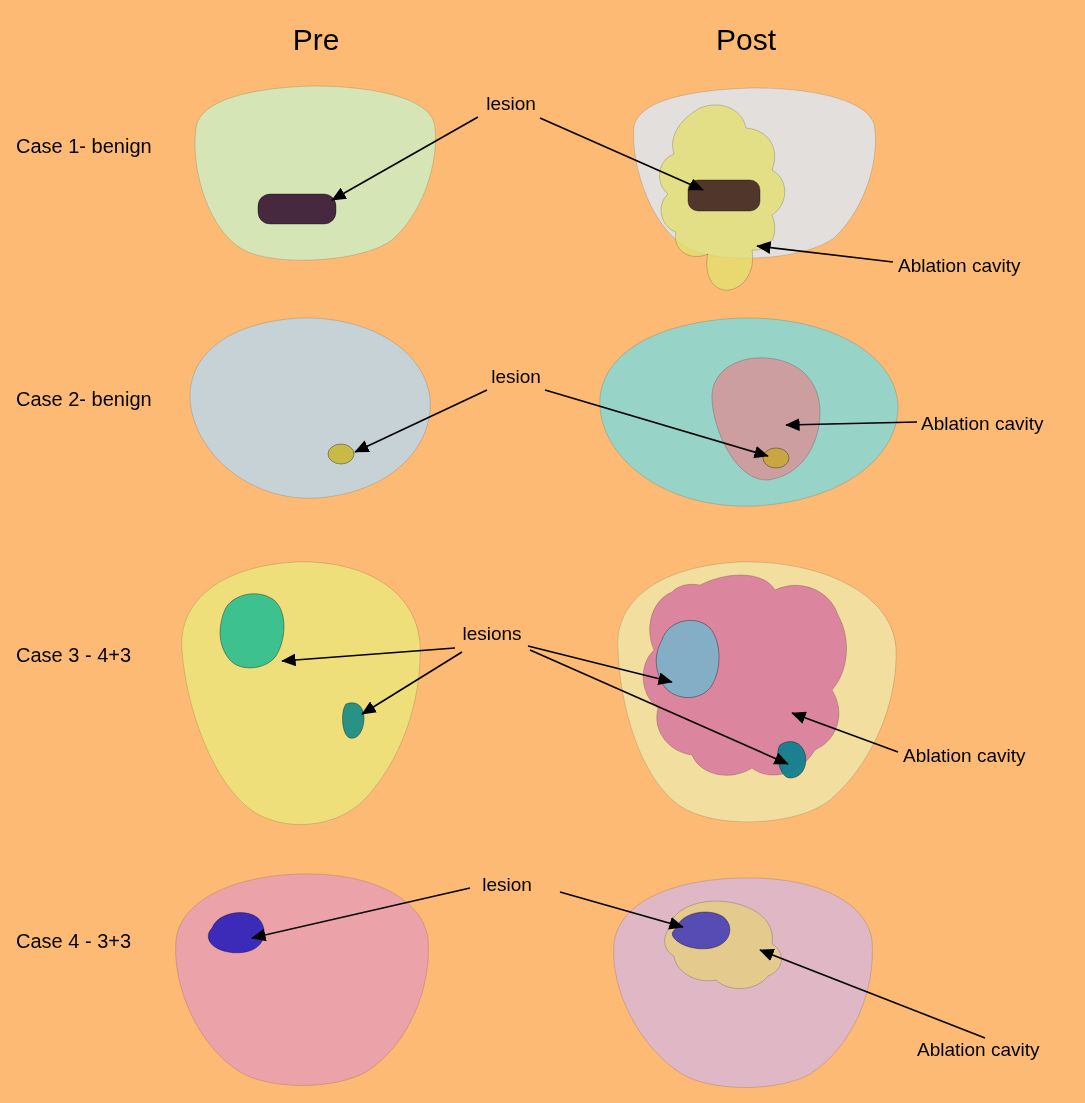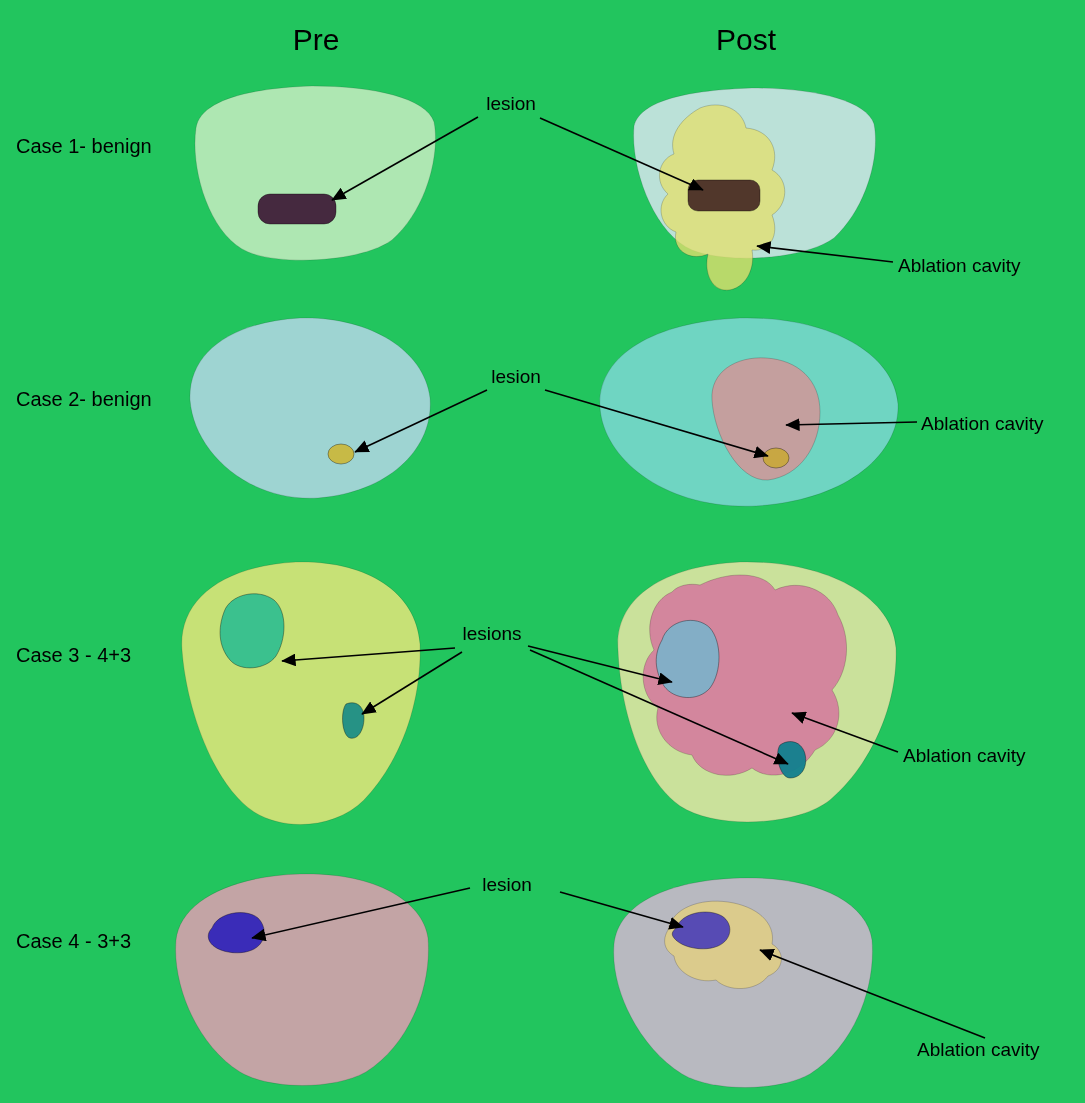--- a/index.html
+++ b/index.html
@@ -5,21 +5,21 @@
   html, body {
     margin: 0;
     padding: 0;
     background: #ffffff;
     font-family: "Liberation Sans", sans-serif;
   }
   .figure-wrap {
     width: 1085px;
     height: 1103px;
     position: relative;
-    background: #22c55e;
+    background: #fdba74;
   }
   svg { display: block; }
   text {
     font-family: "Liberation Sans", sans-serif;
     fill: #000000;
   }
   .col-header { font-size: 30px; }
   .case-label { font-size: 20px; }
   .anno-label { font-size: 19px; }
   .organ { stroke: rgba(0,0,0,0.13); stroke-width: 1; fill-opacity: 0.82; }

